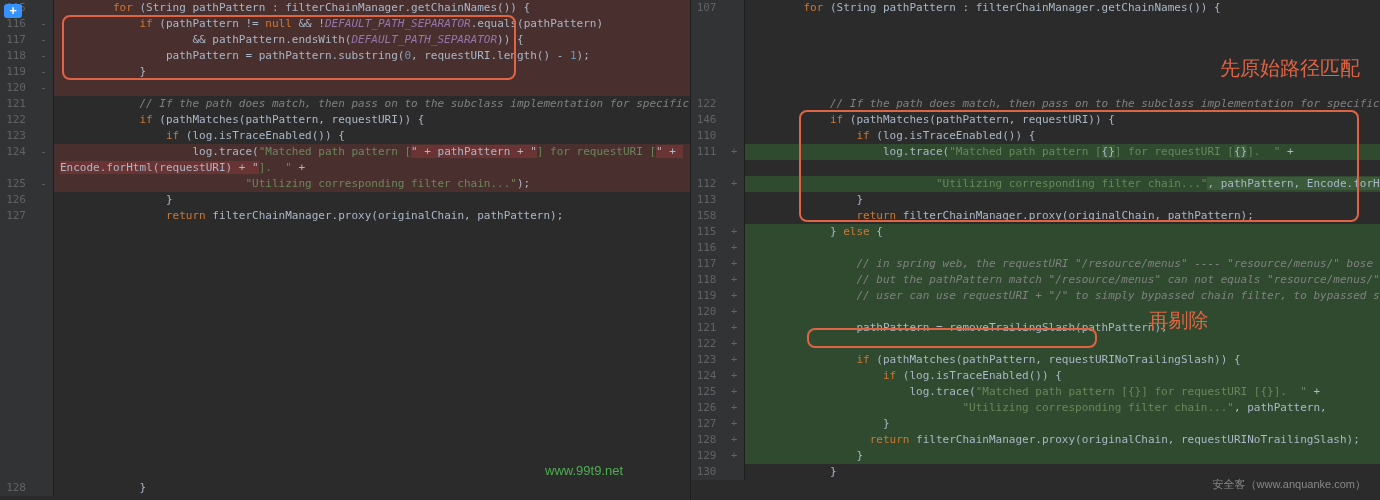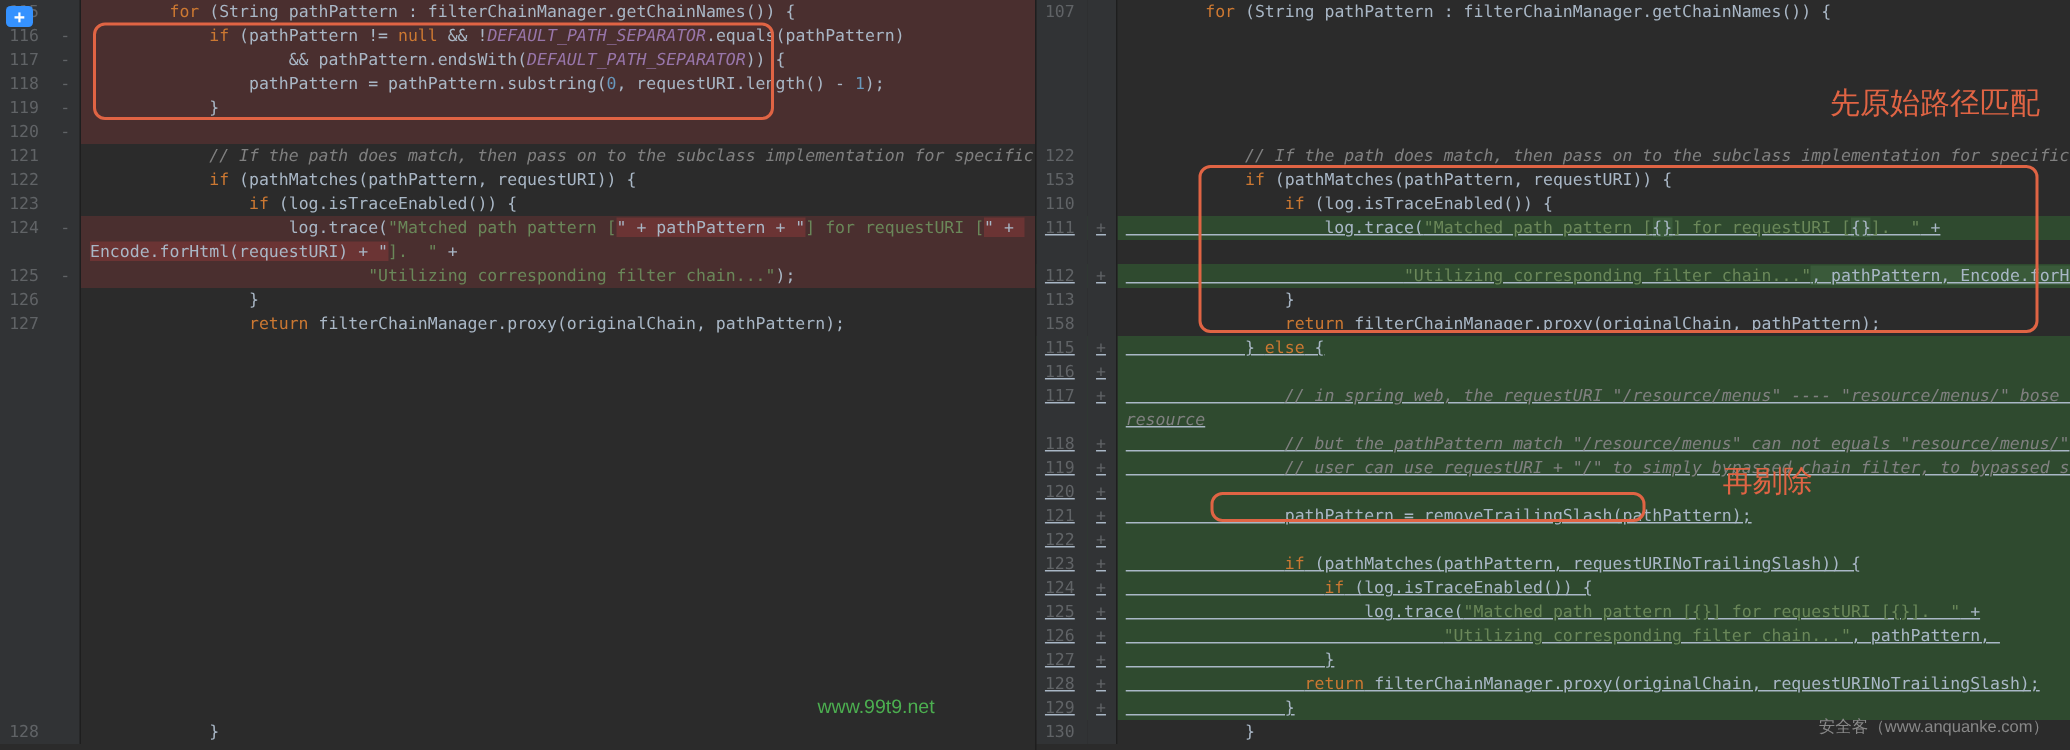--- a/index.html
+++ b/index.html
@@ -20,21 +20,21 @@
   overflow: hidden;
   position: relative;
 }
 .pane.left { border-right: 1px solid #1e1e1e; }
 .line {
   display: flex;
   height: 16px;
   line-height: 16px;
 }
 .line.del { background: #4a2f2f; }
-.line.add { background: #2f4a2f; text-decoration: underline; }
+.line.add { background: #2f4a2f; }
 .ln {
   width: 34px;
   text-align: right;
   padding-right: 8px;
   color: #606366;
   background: #313335;
   user-select: none;
   flex-shrink: 0;
 }
 .gut {
@@ -300,21 +300,21 @@
         <span class="ln"></span>
         <span class="gut"></span>
         <span class="code"><span></span></span>
       </div>
       <div class="line ">
         <span class="ln">122</span>
         <span class="gut"></span>
         <span class="code"><span>            </span><span class="cmt">// If the path does match, then pass on to the subclass implementation for specific checks:</span></span>
       </div>
       <div class="line ">
-        <span class="ln">153</span>
+        <span class="ln">146</span>
         <span class="gut"></span>
         <span class="code"><span>            </span><span class="kw">if</span><span> (pathMatches(pathPattern, requestURI)) {</span></span>
       </div>
       <div class="line ">
         <span class="ln">110</span>
         <span class="gut"></span>
         <span class="code"><span>                </span><span class="kw">if</span><span> (log.isTraceEnabled()) {</span></span>
       </div>
       <div class="line add">
         <span class="ln">111</span>
@@ -348,25 +348,20 @@
       </div>
       <div class="line add">
         <span class="ln">116</span>
         <span class="gut">+</span>
         <span class="code"><span></span></span>
       </div>
       <div class="line add">
         <span class="ln">117</span>
         <span class="gut">+</span>
         <span class="code"><span>                </span><span class="cmt">// in spring web, the requestURI "/resource/menus" ---- "resource/menus/" bose can access the resource</span></span>
-      </div>
-      <div class="line add">
-        <span class="ln"></span>
-        <span class="gut"></span>
-        <span class="code"><span class="cmt">resource</span></span>
       </div>
       <div class="line add">
         <span class="ln">118</span>
         <span class="gut">+</span>
         <span class="code"><span>                </span><span class="cmt">// but the pathPattern match "/resource/menus" can not equals "resource/menus/"</span></span>
       </div>
       <div class="line add">
         <span class="ln">119</span>
         <span class="gut">+</span>
         <span class="code"><span>                </span><span class="cmt">// user can use requestURI + "/" to simply bypassed chain filter, to bypassed shiro protect</span></span>

